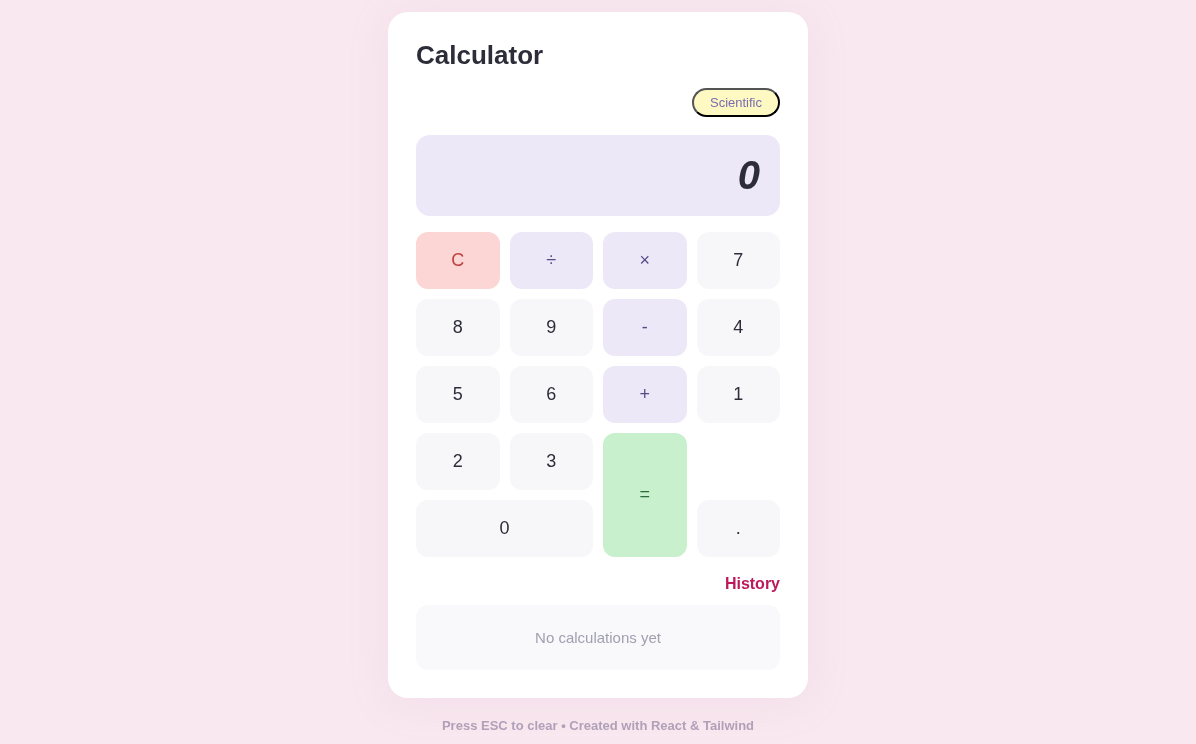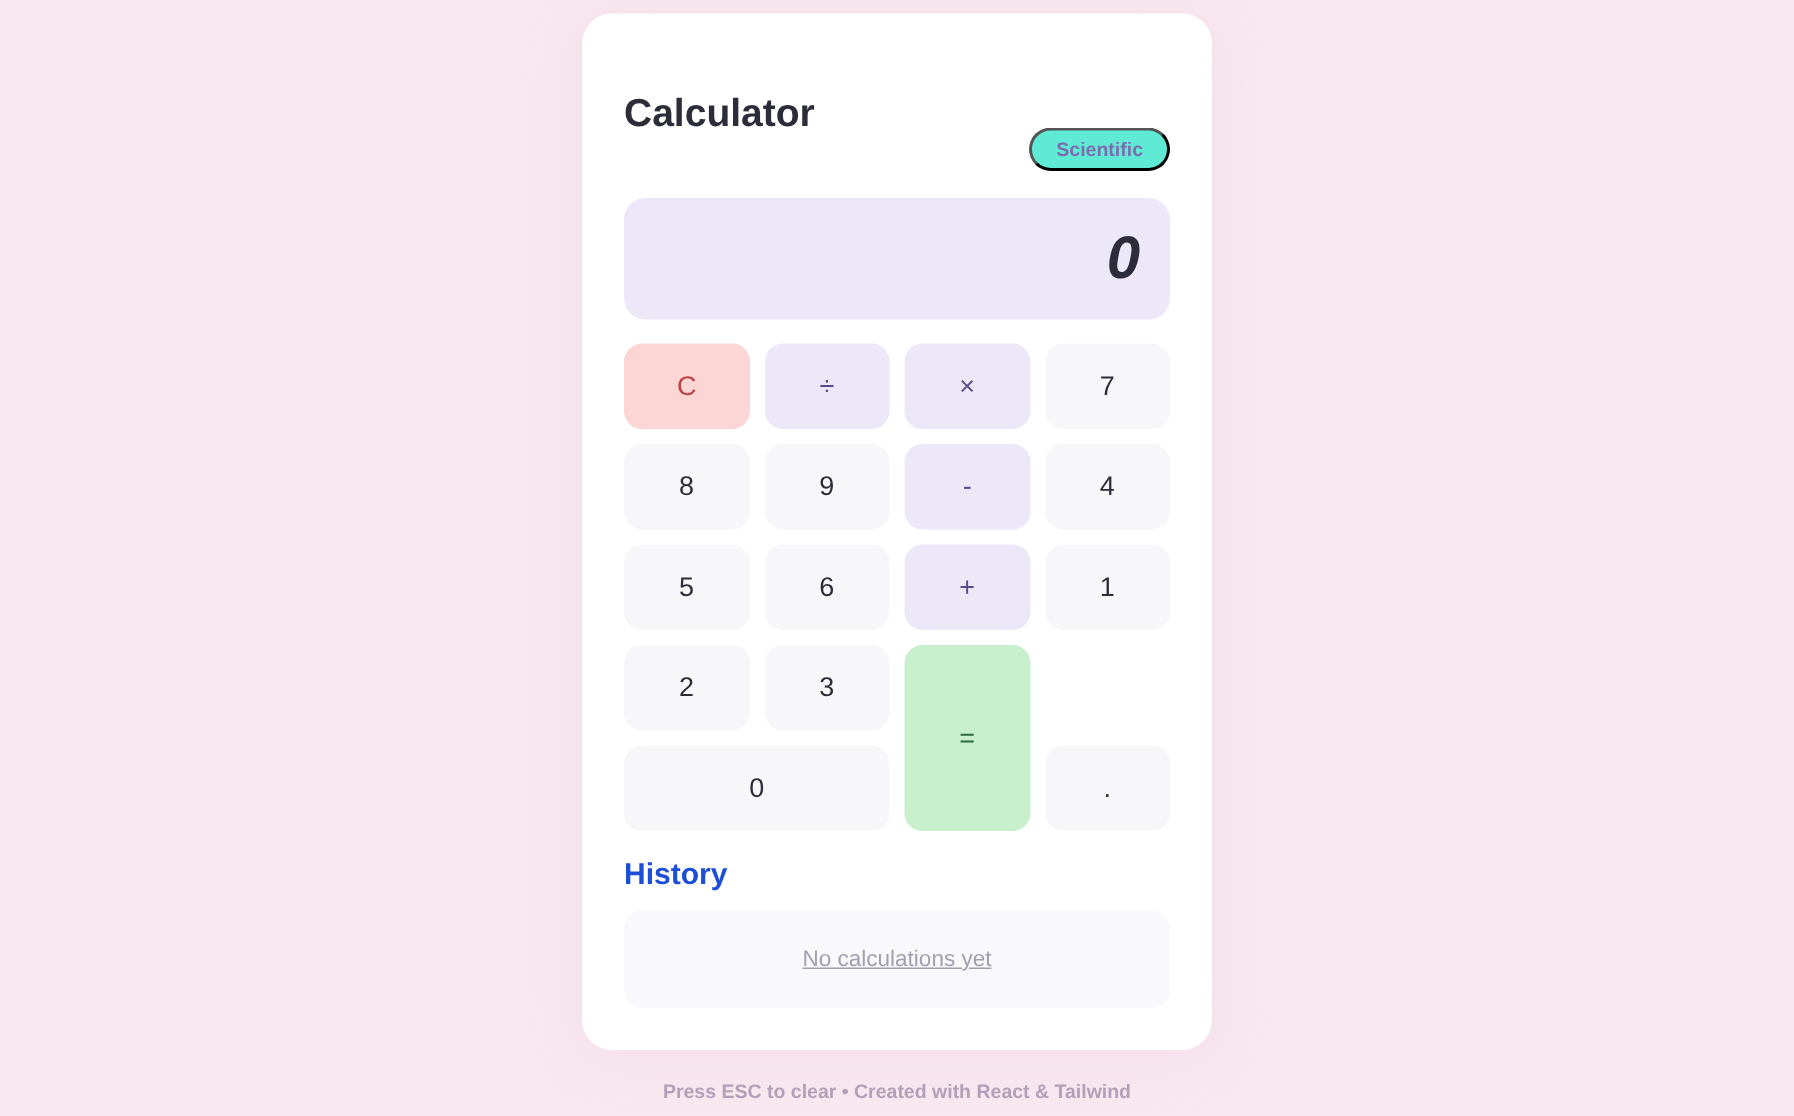--- a/index.html
+++ b/index.html
@@ -22,38 +22,37 @@
     .calculator-card {
       background: #ffffff;
       border-radius: 20px;
       padding: 28px 28px 28px 28px;
       width: 420px;
       box-shadow: 0 4px 40px rgba(200, 160, 200, 0.15);
     }
 
     .card-header {
       display: flex;
-      align-items: center;
       justify-content: space-between;
       margin-bottom: 18px;
     }
 
     .card-title {
       font-size: 26px;
       font-weight: 700;
       color: #2d2d3a;
     }
 
     .scientific-badge {
-      background: #5eead4;
+      background: #fef9c3;
       color: #7b6cb0;
       border-radius: 20px;
       padding: 5px 16px;
       font-size: 13px;
-      font-weight: 700;
+      font-weight: 400;
       cursor: pointer;
       margin-top: 48px;
     }
 
     .display {
       background: #ede8f8;
       border-radius: 14px;
       padding: 18px 20px;
       min-height: 80px;
       display: flex;
@@ -115,34 +114,34 @@
       grid-column: span 2;
       background: #f7f7fa;
       color: #2d2d3a;
     }
 
     .history-section {
       margin-top: 4px;
     }
 
     .history-title {
-      font-size: 20px;
+      font-size: 16px;
       font-weight: 600;
-      color: #1d4ed8;
+      color: #be185d;
       margin-bottom: 12px;
+      text-align: right;
     }
 
     .history-empty {
       background: #f9f9fb;
       border-radius: 12px;
       padding: 24px;
       text-align: center;
       color: #a0a0b0;
       font-size: 15px;
-      text-decoration: underline;
     }
 
     .footer-text {
       margin-top: 20px;
       font-size: 13px;
       color: #b0a0b8;
       text-align: center;
       font-weight: bold;
     }
   </style>

